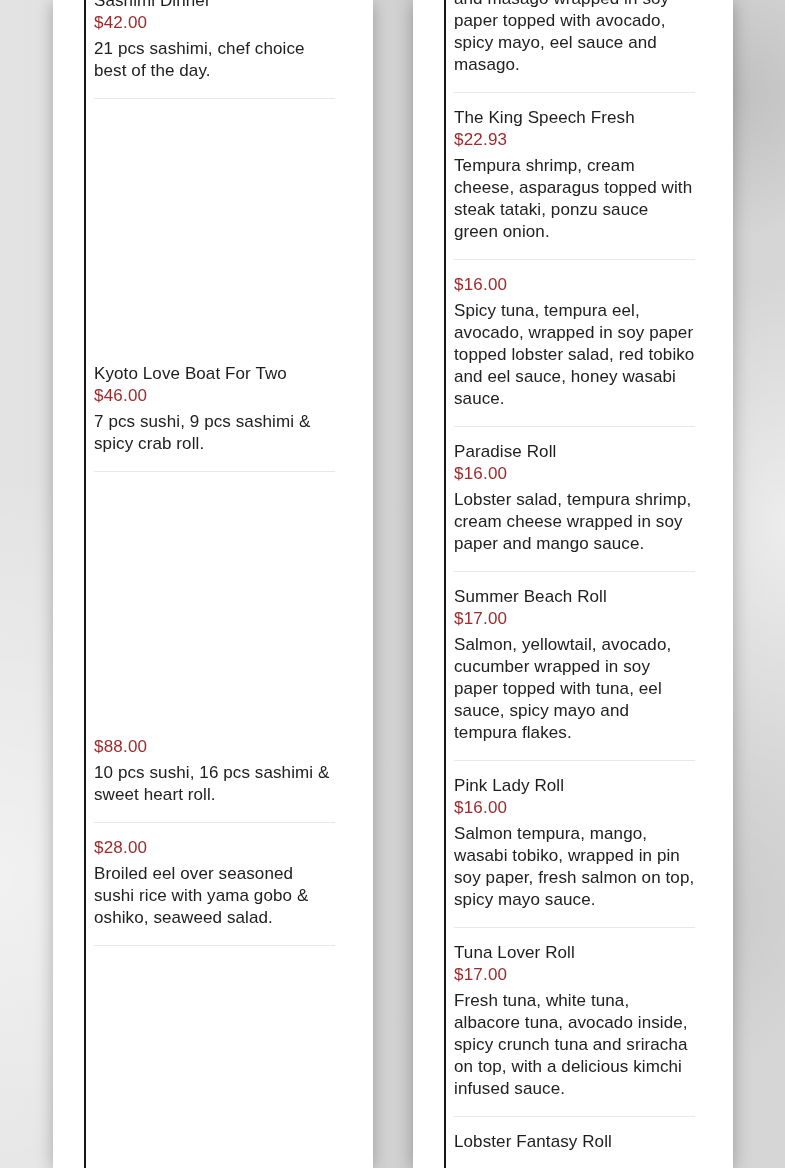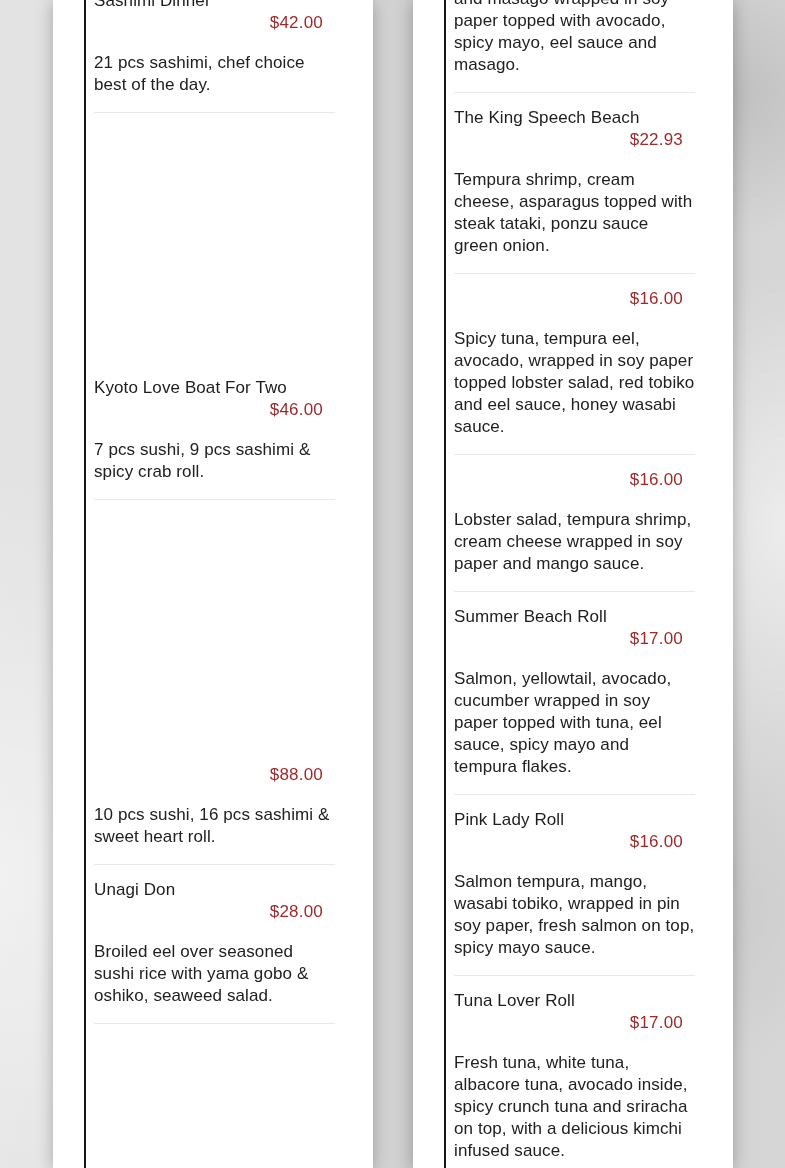--- a/index.html
+++ b/index.html
@@ -49,29 +49,29 @@
   .item-name {
     font-size: 17px;
     line-height: 22px;
     color: #1d1d1d;
     letter-spacing: 0.1px;
   }
   .item-price {
     font-size: 17px;
     line-height: 22px;
     color: #9e2a2b;
-    text-align: right;
+    text-align: left;
     padding-right: 12px;
     letter-spacing: 0.2px;
   }
   .item-desc {
     font-size: 17px;
     line-height: 22px;
     color: #212121;
-    margin-top: 18px;
+    margin-top: 4px;
     letter-spacing: 0.1px;
   }
   .divider {
     border-top: 1px solid #e8e8e8;
     margin: 16px 0 14px 0;
     height: 0;
   }
   .photo-spacer {
     height: 250px;
     background: #ffffff;
@@ -103,53 +103,53 @@
     </div>
     <div class="photo-spacer"></div>
 
     <div class="menu-item">
       <div class="item-price">$88.00</div>
       <div class="item-desc">10 pcs sushi, 16 pcs sashimi &amp; sweet heart roll.</div>
       <div class="divider"></div>
     </div>
 
     <div class="menu-item">
-      <div class="item-name">Unagi Don</div>
       <div class="item-price">$28.00</div>
       <div class="item-desc">Broiled eel over seasoned sushi rice with yama gobo &amp; oshiko, seaweed salad.</div>
       <div class="divider"></div>
     </div>
     <div class="photo-spacer"></div>
 
   </div>
 </div>
 
 <div class="menu-card card-right">
   <div class="border-rule"></div>
   <div class="card-content">
 
     <div class="menu-item first-right">
       <div class="item-desc">and masago wrapped in soy paper topped with avocado, spicy mayo, eel sauce and masago.</div>
       <div class="divider"></div>
     </div>
 
     <div class="menu-item">
-      <div class="item-name">The King Speech Beach</div>
+      <div class="item-name">The King Speech Fresh</div>
       <div class="item-price">$22.93</div>
       <div class="item-desc">Tempura shrimp, cream cheese, asparagus topped with steak tataki, ponzu sauce green onion.</div>
       <div class="divider"></div>
     </div>
 
     <div class="menu-item">
       <div class="item-price">$16.00</div>
       <div class="item-desc">Spicy tuna, tempura eel, avocado, wrapped in soy paper topped lobster salad, red tobiko and eel sauce, honey wasabi sauce.</div>
       <div class="divider"></div>
     </div>
 
     <div class="menu-item">
+      <div class="item-name">Paradise Roll</div>
       <div class="item-price">$16.00</div>
       <div class="item-desc">Lobster salad, tempura shrimp, cream cheese wrapped in soy paper and mango sauce.</div>
       <div class="divider"></div>
     </div>
 
     <div class="menu-item">
       <div class="item-name">Summer Beach Roll</div>
       <div class="item-price">$17.00</div>
       <div class="item-desc">Salmon, yellowtail, avocado, cucumber wrapped in soy paper topped with tuna, eel sauce, spicy mayo and tempura flakes.</div>
       <div class="divider"></div>

